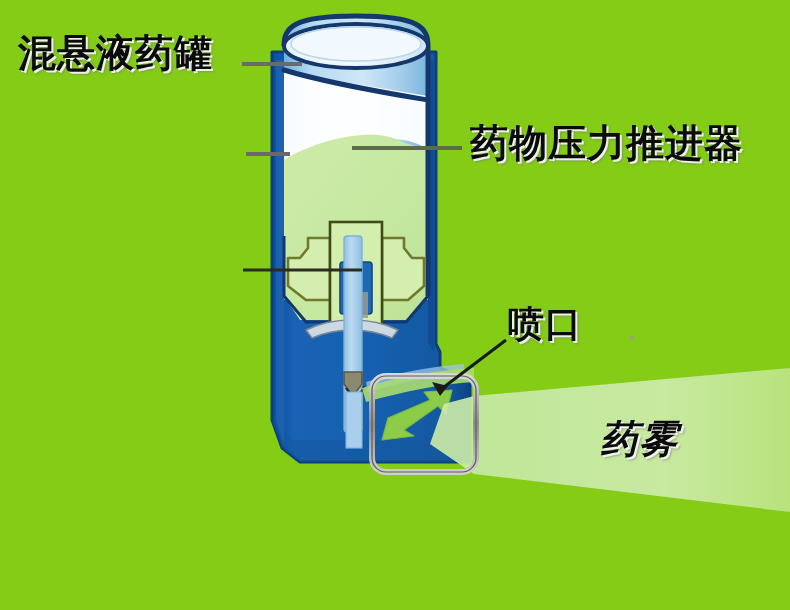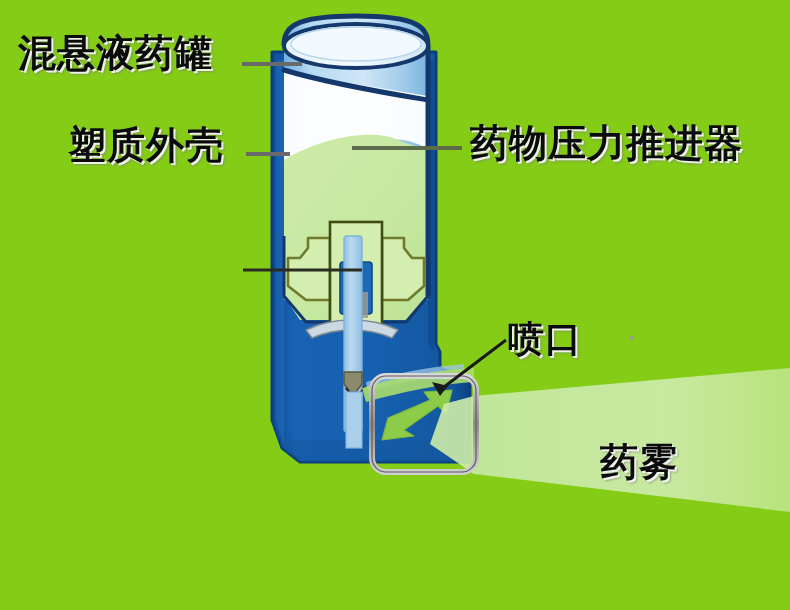--- a/index.html
+++ b/index.html
@@ -34,22 +34,22 @@
     text-shadow: 2px 2px 0 rgba(255,255,255,0.85),
                  3px 3px 2px rgba(120,120,120,0.55);
     line-height: 1;
   }
   .label-lg { font-size: 38px; }
   .label-md { font-size: 36px; }
   #label-canister { left: 18px;  top: 34px;  }
   #label-shell    { left: 68px;  top: 126px; }
   #label-valve    { left: 66px;  top: 240px; }
   #label-prop     { left: 470px; top: 124px; text-align: right; }
-  #label-nozzle   { left: 508px; top: 321px; }
-  #label-mist     { left: 600px; top: 443px; }
+  #label-nozzle   { left: 508px; top: 306px; }
+  #label-mist     { left: 600px; top: 420px; font-style: italic; }
 </style>
 </head>
 <body>
 
 <div id="stage">
 
   <svg id="diagram-svg" viewBox="0 0 790 610">
     <defs>
       <linearGradient id="gradCanisterBody" x1="0" y1="0" x2="1" y2="0">
         <stop offset="0%" stop-color="#6fb0e0"></stop>
@@ -221,21 +221,20 @@
       <line x1="243" y1="270" x2="362" y2="270" stroke="#2b2b22" stroke-width="3"></line>
       <line x1="462" y1="148" x2="352" y2="148" stroke="#5c6b4a" stroke-width="4"></line>
       <path d="M 506,340 L 440,390" stroke="#1a1a1a" stroke-width="3" fill="none"></path>
       <path d="M 432,382 L 448,386 L 440,396 Z" fill="#1a1a1a"></path>
       <circle cx="632" cy="338" r="2" fill="#9a9a9a"></circle>
     </g>
   </svg>
 
   <div class="label label-lg" id="label-canister">混悬液药罐</div>
 
-  <div class="label label-lg" id="label-shell">塑质外壳</div>
 
 
   <div class="label label-lg" id="label-prop">药物压力推进器</div>
 
   <div class="label label-md" id="label-nozzle">喷口</div>
 
   <div class="label label-lg" id="label-mist">药雾</div>
 
 </div>
 

